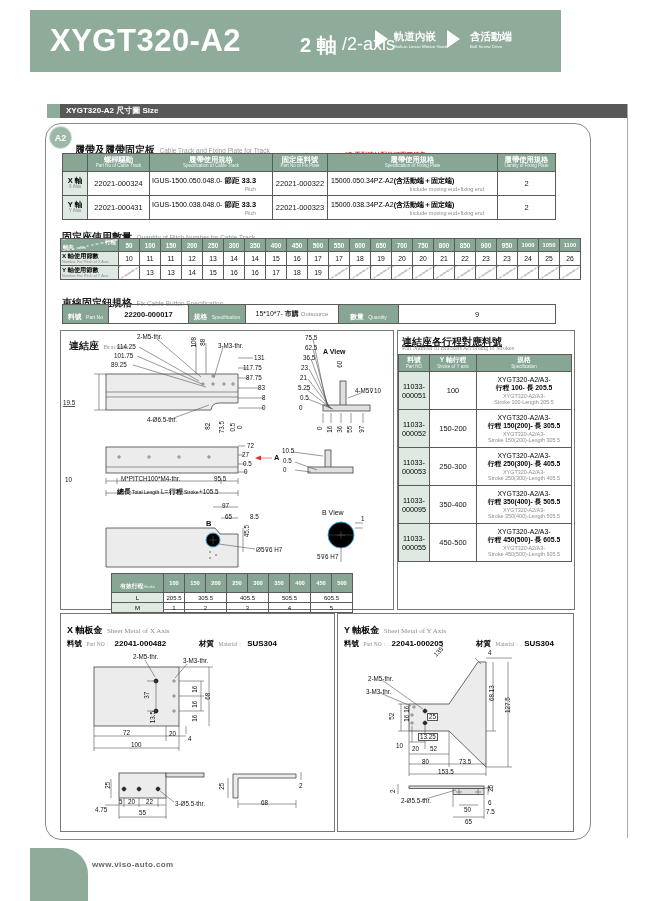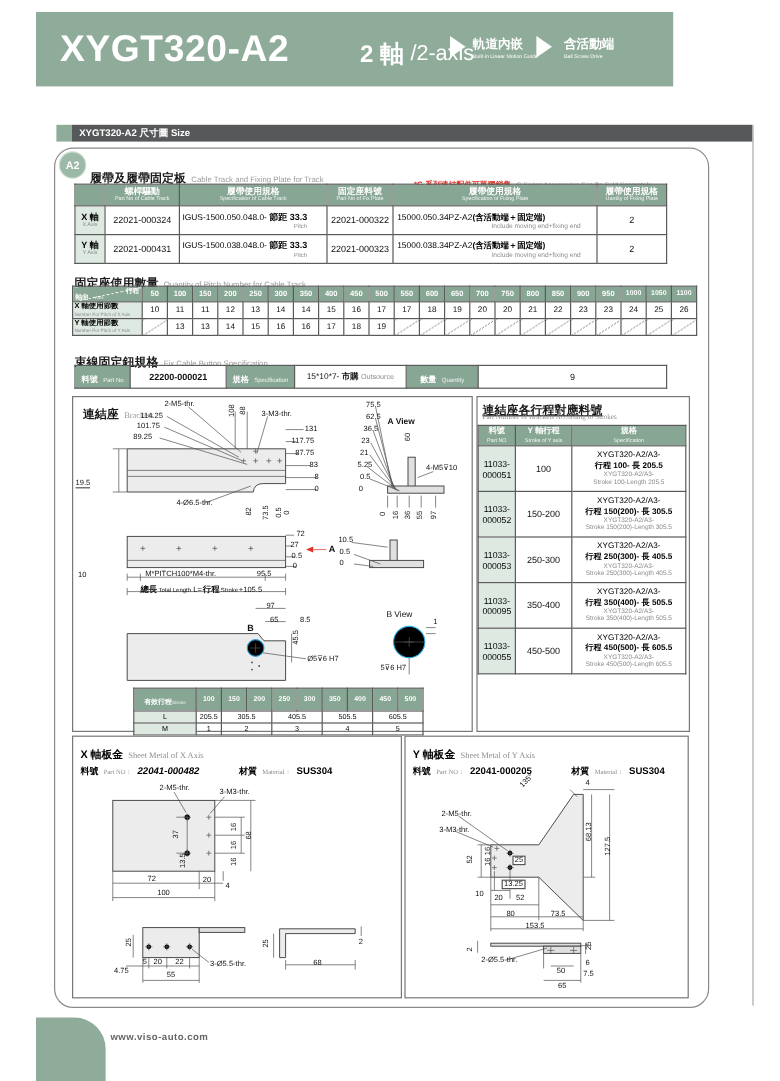--- a/index.html
+++ b/index.html
@@ -262,21 +262,21 @@
         <col style="width:46px">
         <col style="width:80px">
         <col style="width:57px">
         <col style="width:93px">
         <col style="width:60px">
         <col style="width:157px">
       </colgroup>
     <tbody>
         <tr style="height:15px;">
       <td class="ghead"><span class="hz" style="font-size:6.8px;">料號</span> <span class="he" style="font-size:5px;">Part No</span></td>
-      <td class="cell-c bold">22200-000021</td>
+      <td class="cell-c bold">22200-000017</td>
       <td class="ghead"><span class="hz" style="font-size:6.8px;">規格</span> <span class="he" style="font-size:5px;">Specification</span></td>
       <td class="cell-c" style="font-size:7px;"><span>15*10*7-</span> <span class="bold">市購</span> <span class="gray" style="font-size:6px;">Outsource</span></td>
       <td class="ghead"><span class="hz" style="font-size:6.8px;">數量</span> <span class="he" style="font-size:5px;">Quantity</span></td>
       <td class="cell-c">9</td>
     </tr>
   </tbody>
     </table>
 
   <div class="panel" style="left:60px;top:330px;width:332px;height:278px;">
     <div class="abs" style="left:8px;top:4px;">
@@ -523,21 +523,21 @@
   </div>
 
   <div class="panel" style="left:60px;top:613px;width:273px;height:217px;">
     <div class="abs" style="left:6px;top:5px;white-space:nowrap;">
       <span class="bold" style="font-size:9px;">X 軸板金</span>
       <span class="serif gray" style="font-size:7px;">Sheet Metal of X Axis</span>
     </div>
     <div class="abs" style="left:6px;top:18px;white-space:nowrap;">
       <span class="bold" style="font-size:7.5px;">料號</span>
       <span class="serif gray" style="font-size:5.5px;">Part NO：</span>
-      <span class="bold" style="font-size:8px;font-style:italic;">22041-000482</span>
+      <span class="bold" style="font-size:8px;">22041-000482</span>
       <span style="display:inline-block;width:24px;"></span>
       <span class="bold" style="font-size:7.5px;">材質</span>
       <span class="serif gray" style="font-size:5.5px;">Material：</span>
       <span class="bold" style="font-size:8px;">SUS304</span>
     </div>
     <svg class="draw" width="273" height="217" viewBox="0 0 273 217">
       <rect class="plate" x="33" y="53" width="85" height="59"></rect>
       <circle cx="95" cy="67" r="2.2"></circle>
         <path d="M92,67 h6 M95,64 v6"></path>
       <circle cx="95" cy="97" r="2.2"></circle>

